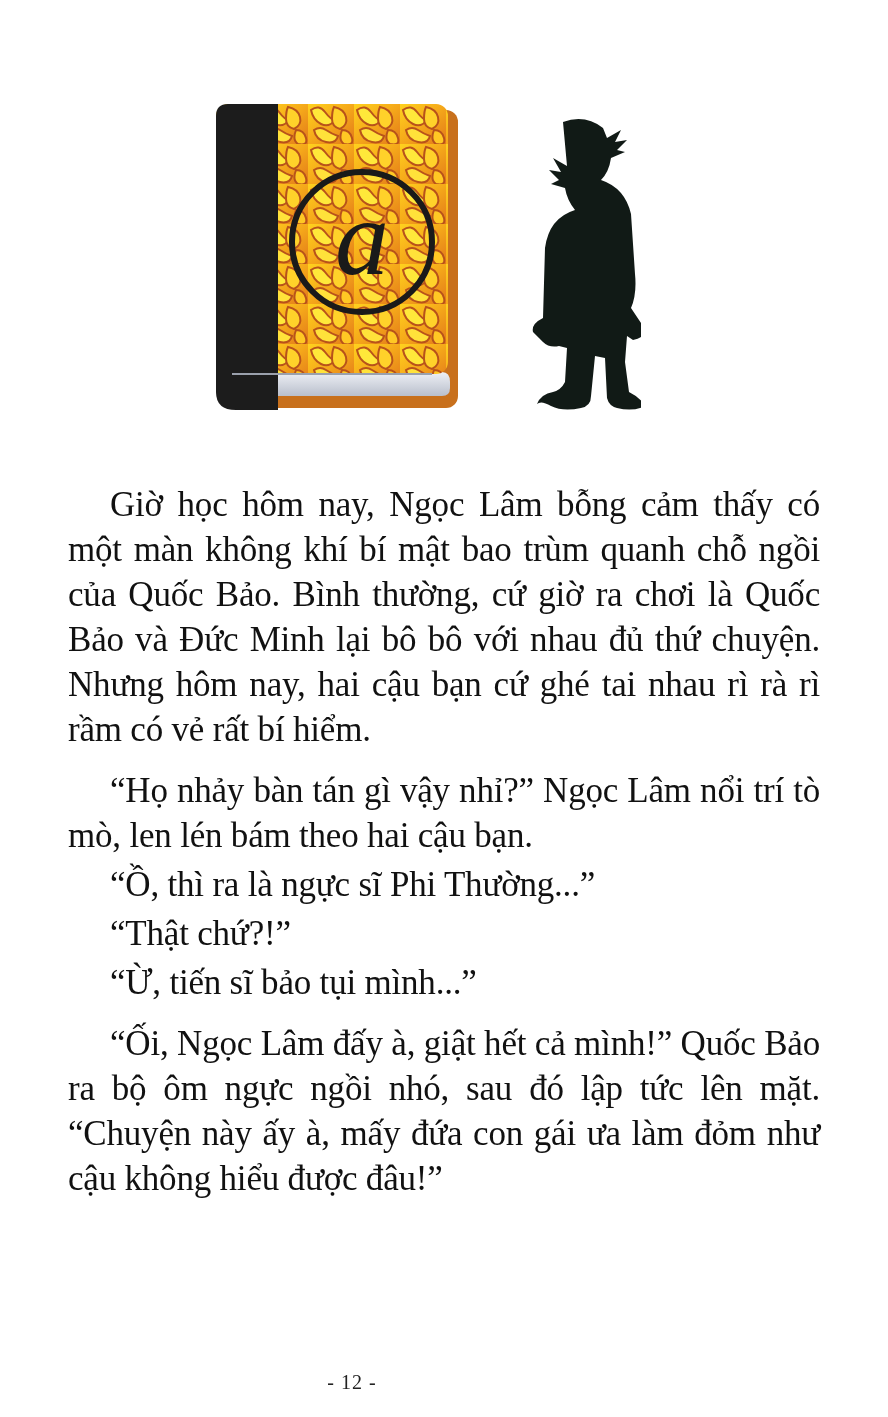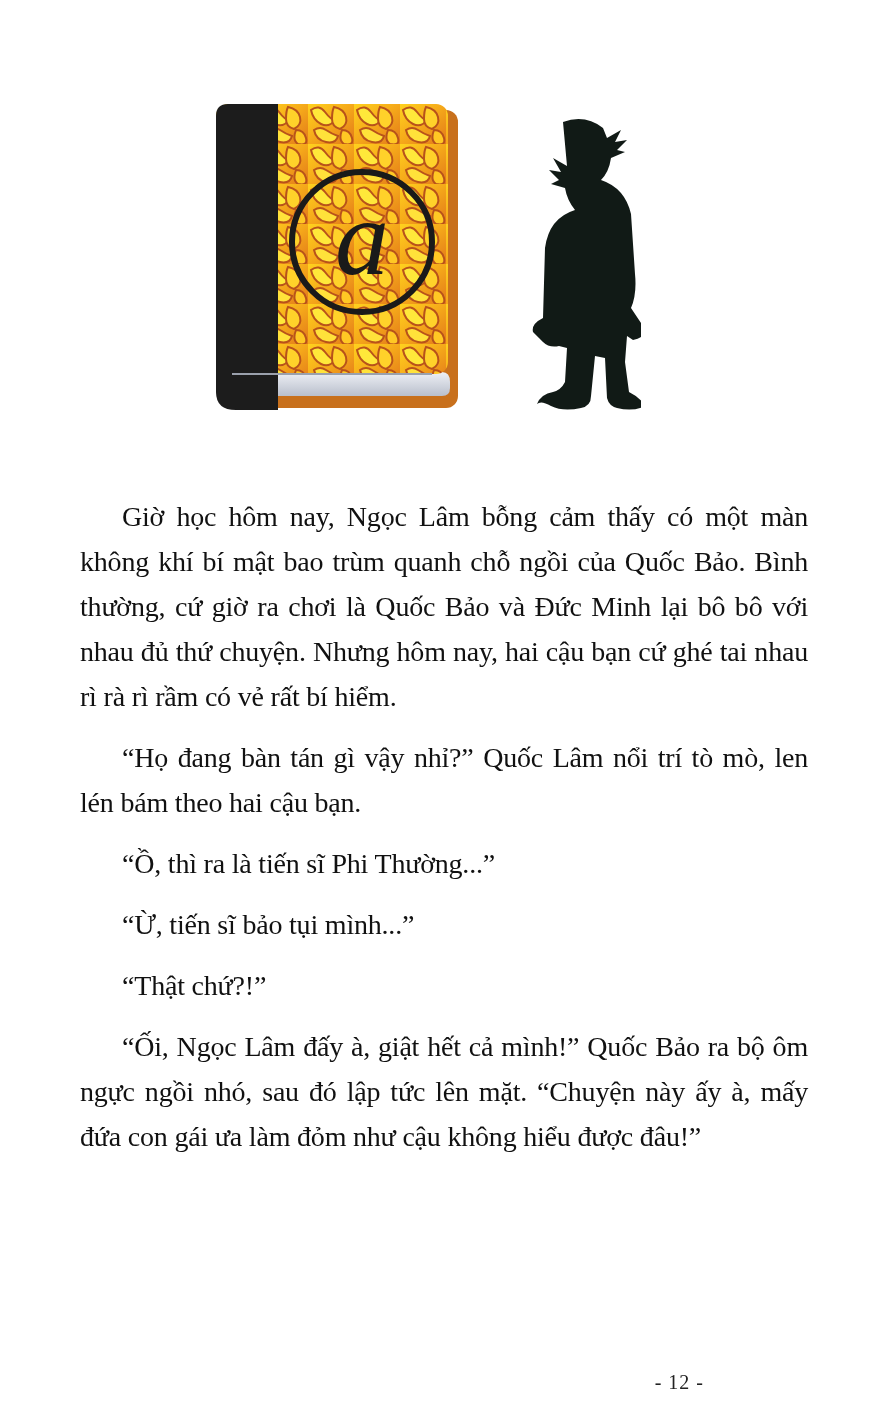--- a/index.html
+++ b/index.html
@@ -44,38 +44,38 @@
     }
 
     
     .text-block {
       position: absolute;
       left: 64px;
       top: 478px;
       width: 760px;
     }
     .para {
-      margin: 16px;
-      font-size: 28px;
+      margin: 4px;
+      font-size: 35px;
       line-height: 45px;
       text-align: justify;
       text-align-last: left;
       letter-spacing: -0.2px;
     }
     .para.indent { text-indent: 42px; }
     .gap-lg { margin-top: 16px; }
     .gap-sm { margin-top: 4px; }
 
     
     .page-number {
       position: absolute;
       left: 0;
       width: 704px;
       top: 1371px;
-      text-align: right;
+      text-align: center;
       font-size: 20px;
       color: #222;
       letter-spacing: 1px;
     }
   </style>
 </head>
 <body>
 
 <div class="page">
 
@@ -125,21 +125,21 @@
           l-2 -40 l-10 -2 l-4 40 q0 10 -10 12 q-18 4 -30 -2 q-10 -6 -14 -2
           q4 -10 16 -12 q8 -2 12 -10 l2 -34 l-8 -2 q-10 2 -16 -4 l-10 -10
           q-2 -8 10 -14 l2 -70 q4 -30 30 -38 q-8 -10 -10 -22 l-14 -4 l8 -4
           l-10 -10 l12 2 l-8 -14 l14 8 z"></path>
       </svg>
     </div>
   </div>
 
   <div class="text-block">
     <p class="para indent">Giờ học hôm nay, Ngọc Lâm bỗng cảm thấy có một màn không khí bí mật bao trùm quanh chỗ ngồi của Quốc Bảo. Bình thường, cứ giờ ra chơi là Quốc Bảo và Đức Minh lại bô bô với nhau đủ thứ chuyện. Nhưng hôm nay, hai cậu bạn cứ ghé tai nhau rì rà rì rầm có vẻ rất bí hiểm.</p>
-    <p class="para indent gap-lg">“Họ đang bàn tán gì vậy nhỉ?” Quốc Lâm nổi trí tò mò, len lén bám theo hai cậu bạn.</p>
-    <p class="para indent gap-sm">“Ồ, thì ra là tiến sĩ Phi Thường...”</p>
+    <p class="para indent gap-lg">“Họ nhảy bàn tán gì vậy nhỉ?” Ngọc Lâm nổi trí tò mò, len lén bám theo hai cậu bạn.</p>
+    <p class="para indent gap-sm">“Ồ, thì ra là ngực sĩ Phi Thường...”</p>
+    <p class="para indent gap-sm">“Thật chứ?!”</p>
     <p class="para indent gap-sm">“Ừ, tiến sĩ bảo tụi mình...”</p>
-    <p class="para indent gap-sm">“Thật chứ?!”</p>
     <p class="para indent gap-lg">“Ối, Ngọc Lâm đấy à, giật hết cả mình!” Quốc Bảo ra bộ ôm ngực ngồi nhó, sau đó lập tức lên mặt. “Chuyện này ấy à, mấy đứa con gái ưa làm đỏm như cậu không hiểu được đâu!”</p>
   </div>
 
   <div class="page-number">- 12 -</div>
 </div>
 
 </body></html>

